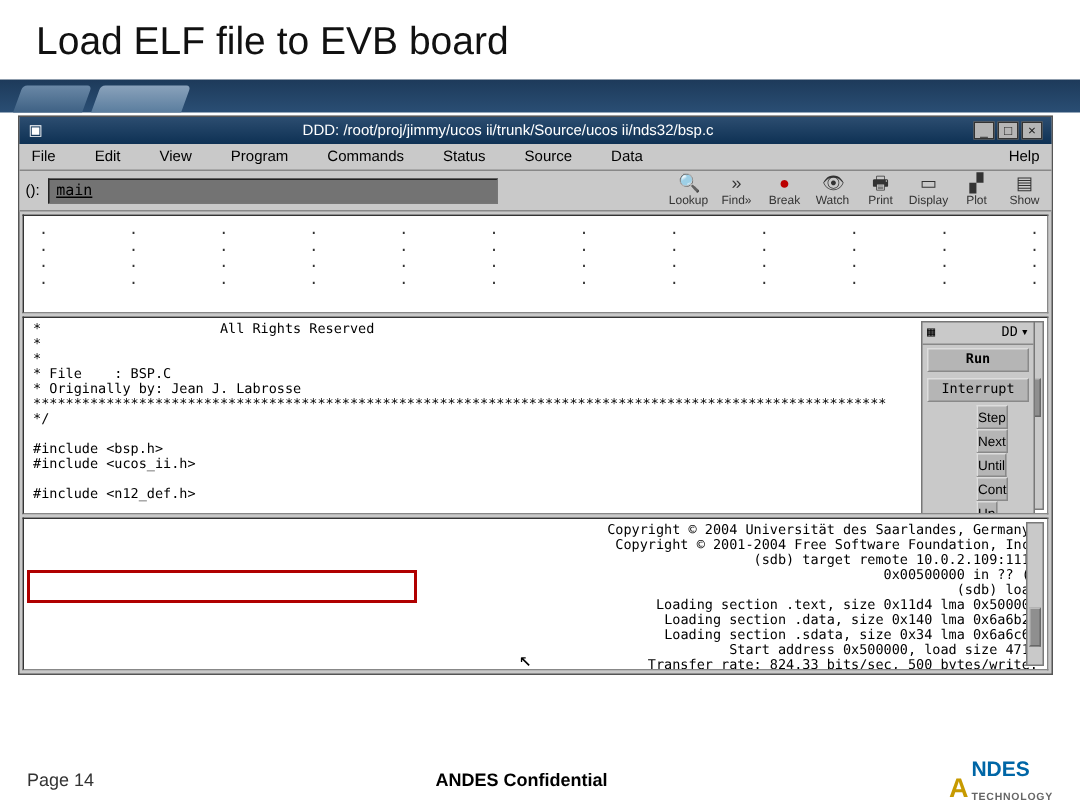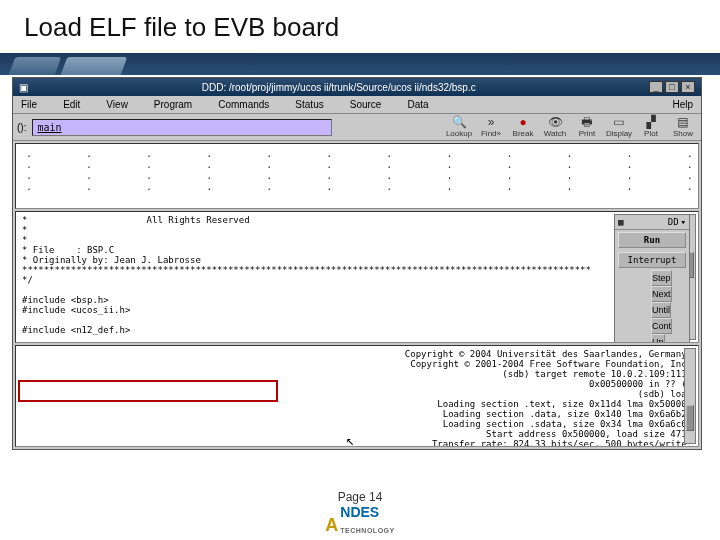--- a/index.html
+++ b/index.html
@@ -74,21 +74,21 @@
     display: flex;
     align-items: center;
     background: #c9c9c9;
     border-bottom: 1px solid #888;
     padding: 2px 4px;
     gap: 6px;
   }
   .cmd-label { font-size:10px; }
   .cmd-input {
     flex: 0 0 300px;
-    background: #c4b5fd;
+    background: #737373;
     border: 1px inset #777;
     font: 10px monospace;
     padding: 2px 4px;
     height: 17px;
     text-decoration: underline;
   }
   .tool-icons { display:flex; gap:4px; margin-left:auto; }
   .tool-icon {
     width: 28px; text-align:center;
     font-size: 8px; color:#333;
@@ -168,21 +168,20 @@
     font:9px sans-serif;
     padding:3px 6px;
   }
 
   
   .slide-footer{
     position:absolute; bottom:4px; left:0; right:0;
     display:flex; align-items:center;
     font-size:12px; color:#333;
     padding:0 18px;
-    flex-direction:column;
   }
   .slide-footer .center{ flex:1; text-align:center; font-weight:bold; font-size:12px; color:#000;}
   .logo{
     font-weight:bold; font-size:14px;
     display:flex; align-items:flex-end; gap:2px;
   }
   .logo .big{ color:#0066a6; }
   .logo .a{ color:#c79a00; font-size:18px; }
   .logo .tech{ font-size:7px; color:#666; letter-spacing:.5px; }
 
@@ -333,20 +332,21 @@
         <div class="thumb" style="top:60%"></div>
       </div>
     <div class="red-box" style="left:2px; top:34px; width:260px; height:22px;"></div>
     <span style="position:absolute; left:330px; top:86px; font-size:14px;">↖</span>
   </div>
 
 </div>
 
 <div class="slide-footer">
   <span>Page 14</span>
+  <span class="center">ANDES Confidential</span>
   <span class="logo">
     <span class="a">A</span>
     <span>
       <span class="big">NDES</span><br>
       <span class="tech">TECHNOLOGY</span>
     </span>
   </span>
 </div>
 
 </body></html>

